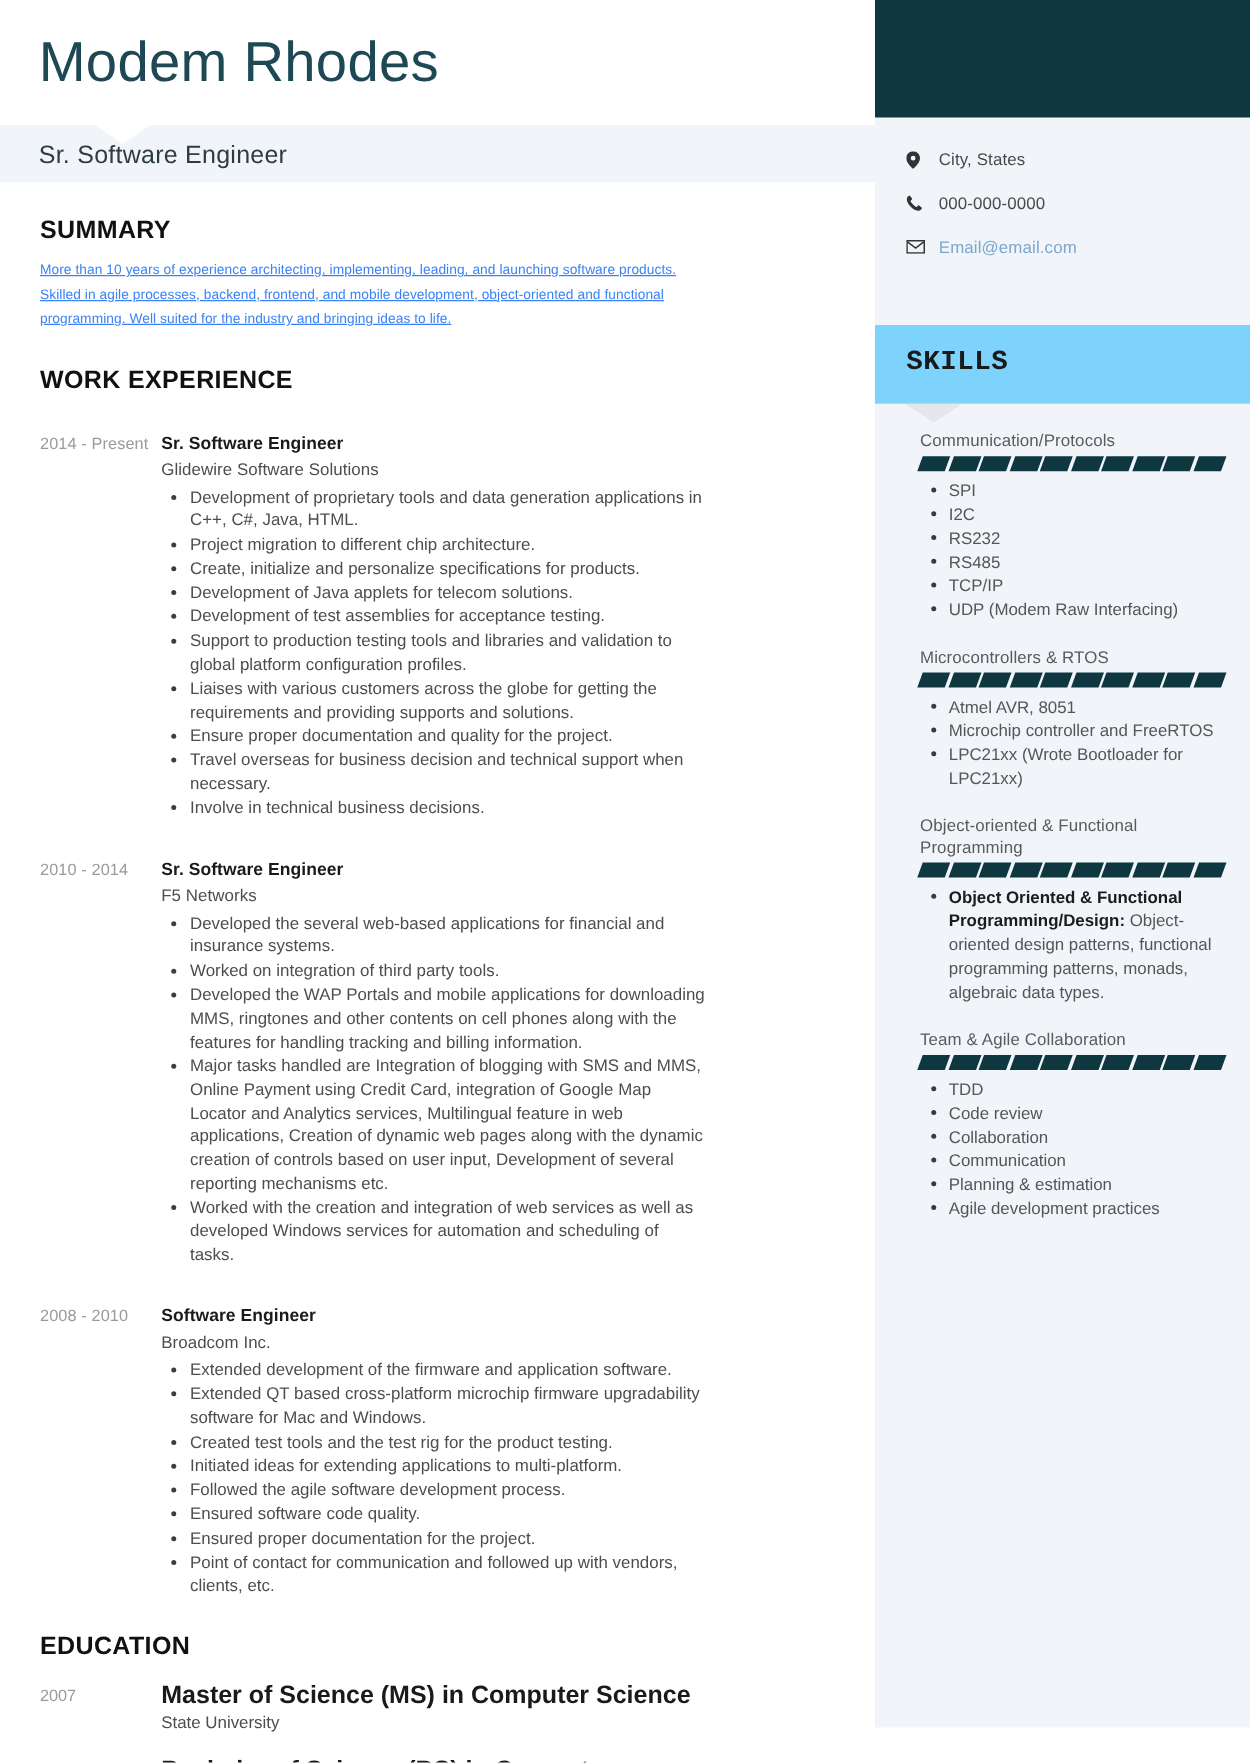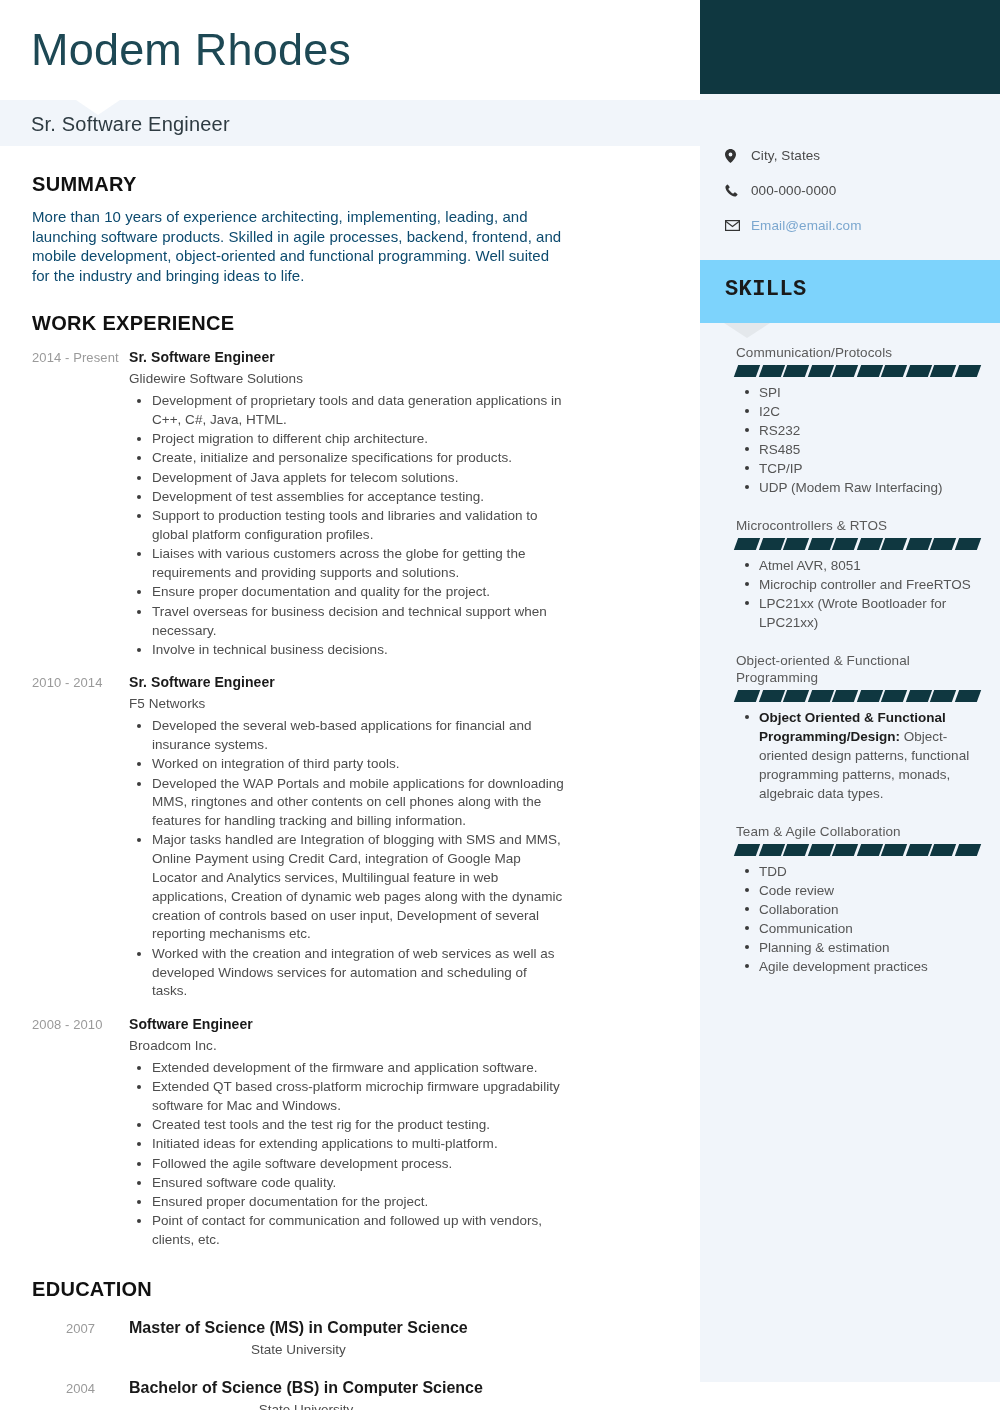--- a/index.html
+++ b/index.html
@@ -20,21 +20,21 @@
     background:#f1f5fa;
   }
   #sidebar-header {
     position:absolute; left:0; top:0;
     width:300px; height:94px;
     background:#0f3740;
   }
   #contact {
     position:absolute; left:0; top:94px;
     width:249px; height:166px;
-    padding:54px 0 0 25px;
+    padding:26px 0 0 25px;
   }
   .contact-row {
     display:flex; align-items:center;
     margin-bottom:20px;
     font-size:13.5px;
     color:#4a4a4a;
     letter-spacing:.1px;
   }
   .contact-row .ico {
     width:20px; min-width:20px;
@@ -143,28 +143,29 @@
   h2.section {
     font-size:20px;
     font-weight:bold;
     color:#111;
     letter-spacing:.3px;
     margin:27px 0 11px 0;
   }
   h2.section.first { margin-top:27px; }
 
   .summary {
-    font-size:15px;
+    font-size:11px;
     line-height:19.5px;
-    color:#0c4a6e;
+    color:#3b82f6;
     letter-spacing:.05px;
     max-width:645px;
-  }
-
-  .entry { display:flex; margin-top:12px; }
+    text-decoration:underline;
+  }
+
+  .entry { display:flex; margin-top:28px; }
   .entry .date {
     width:97px; min-width:97px;
     font-size:13px;
     line-height:20px;
     color:#9a9a9a;
     padding-top:1px;
     letter-spacing:.1px;
   }
   .entry .details { flex:1; }
   .entry .role {
@@ -190,27 +191,27 @@
     margin-bottom:0.5px;
     letter-spacing:.02px;
   }
   .entry ul li::before {
     content:"";
     position:absolute; left:8px; top:7px;
     width:4px; height:4px;
     border-radius:50%;
     background:#3d3d3d;
   }
-  .edu-entry { display:flex; margin-top:17px;text-align:center; }
+  .edu-entry { display:flex; margin-top:17px; }
   .edu-entry .date {
     width:97px; min-width:97px;
     font-size:13px; color:#9a9a9a; line-height:20px; padding-top:1px;
   }
   .edu-entry .degree {
-    font-size:16px; font-weight:bold; color:#1a1a1a; line-height:20px;
+    font-size:20px; font-weight:bold; color:#1a1a1a; line-height:20px;
   }
   .edu-entry .school {
     font-size:13.5px; color:#4d4d4d; line-height:23px;
   }
 </style>
 </head>
 <body>
 
 <div id="sidebar">
 

